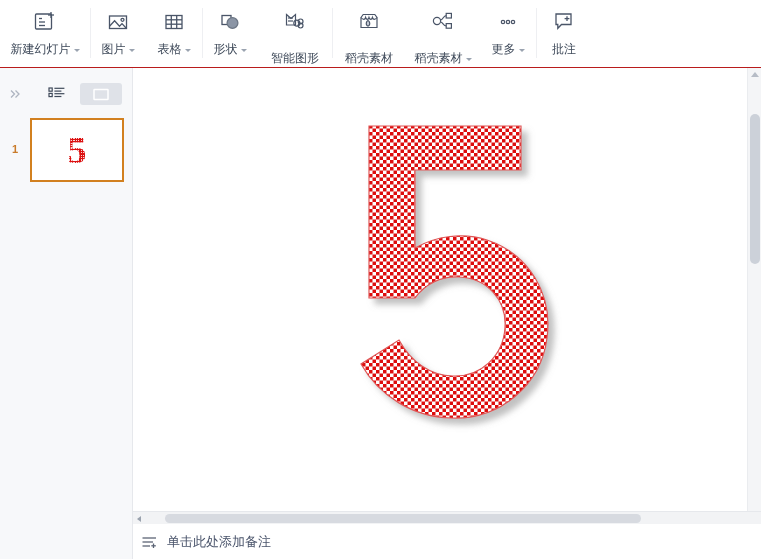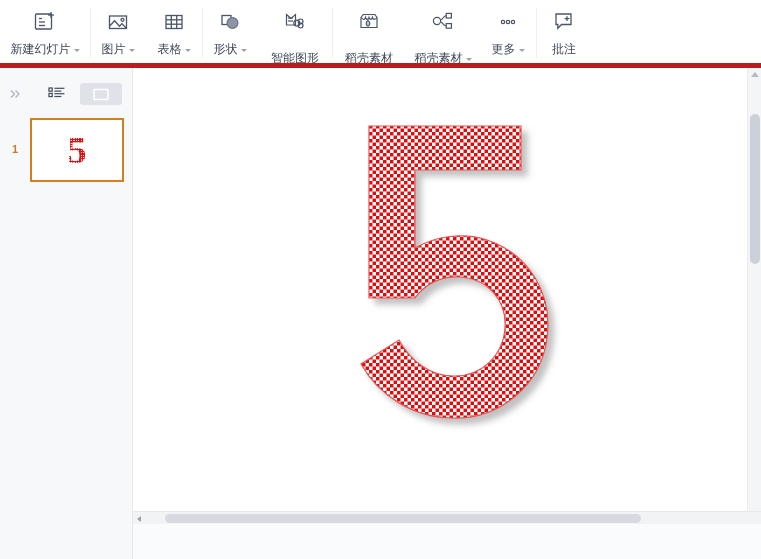--- a/index.html
+++ b/index.html
@@ -19,21 +19,21 @@
   }
 
   
   #ribbon {
     position: absolute; left: 0; top: 0;
     width: 761px; height: 68px;
     background: #ffffff;
     display: flex;
     align-items: flex-start;
     overflow: hidden;
-    border-bottom: 5px solid #b91c1c;
+    border-bottom: 1px solid #b91c1c;
   }
   .rib-group {
     display: flex;
     align-items: flex-start;
     height: 68px;
     position: relative;
   }
   .rib-group + .rib-group::before {
     content: "";
     position: absolute; left: 0; top: 8px;
@@ -500,14 +500,26 @@
       <span class="arrow-up"></span>
       <div class="vthumb"></div>
     </div>
   </div>
 
   <div id="h-scroll">
     <span class="arrow-left"></span>
     <div class="hthumb"></div>
   </div>
 
+  <div id="notes-bar">
+    <span id="notes-icon">
+      <svg width="18" height="16" viewBox="0 0 18 16" fill="none" stroke="#5b6475" stroke-width="1.3">
+        <line x1="1.5" y1="4" x2="15" y2="4"></line>
+        <line x1="1.5" y1="8" x2="12" y2="8"></line>
+        <line x1="1.5" y1="12" x2="9" y2="12"></line>
+        <line x1="12.5" y1="9.5" x2="12.5" y2="14"></line>
+        <line x1="10.3" y1="11.8" x2="14.8" y2="11.8"></line>
+      </svg>
+    </span>
+    <span id="notes-text">单击此处添加备注</span>
+  </div>
 
 </div>
 
 </body></html>

